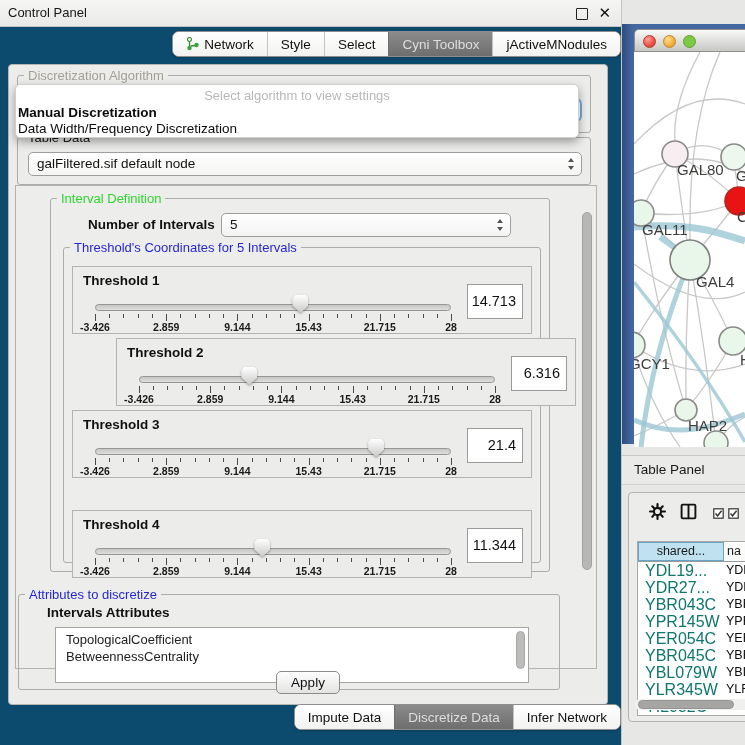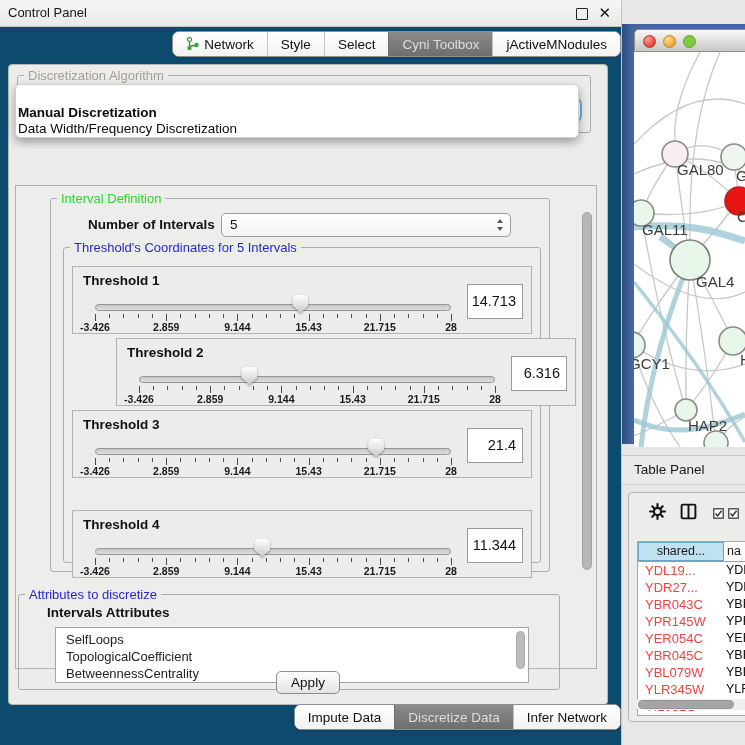--- a/index.html
+++ b/index.html
@@ -79,21 +79,21 @@
   .tp-toolicon{position:absolute;top:10px;}
   #tp-gear{left:20px;}
   #tp-split{left:51px;}
   #tp-check1{left:84px;top:14px;}
   #tp-check2{left:99px;top:14px;}
   #tp-table{position:absolute;left:8px;top:48px;width:112px;background:#fff;border:1px solid #a9a9a8;border-right:none;}
   .tp-hrow{display:flex;height:19px;border-bottom:1px solid #9a9a99;background:#fbfbfa;}
   .tp-hcell1{width:86px;box-sizing:border-box;background:#bfe1f0;border:1px solid #67a4c6;text-align:center;font-size:12.5px;line-height:17px;color:#1a1a1a;}
   .tp-hcell2{flex:1;font-size:12.5px;line-height:18px;padding-left:3px;color:#1a1a1a;overflow:hidden;}
   .tp-row{display:flex;height:17px;}
-  .tp-c1{width:86px;padding-left:7px;box-sizing:border-box;font-size:13px;line-height:17px;color:#ef4444;white-space:nowrap;overflow:hidden;}
+  .tp-c1{width:86px;padding-left:7px;box-sizing:border-box;font-size:16px;line-height:17px;color:#0f766e;white-space:nowrap;overflow:hidden;}
   .tp-c2{flex:1;padding-left:2px;font-size:12.5px;line-height:17px;color:#0d0d0d;white-space:nowrap;overflow:hidden;}
   #tp-hscroll{position:absolute;left:6px;top:206px;width:114px;height:11px;background:#f0f0ef;border-radius:5px;}
   #tp-hthumb{position:absolute;left:3px;top:1px;width:96px;height:9px;background:#a5a5a4;border:1px solid #959594;border-radius:5px;box-sizing:border-box;}
   svg text{font-family:"Liberation Sans","DejaVu Sans",sans-serif;}
 </style>
 </head>
 <body>
 
 <div id="root">
 
@@ -133,20 +133,32 @@
         </div>
       </div>
 
     <div id="cp-outer">
 
       <div id="algo-group" class="group">
         <span class="group-title gt-dim">Discretization Algorithm</span>
         <div id="algo-combo"></div>
       </div>
 
+      <div id="tabledata-group" class="group">
+        <span class="group-title gt-dark">Table Data</span>
+        <div id="tabledata-combo" class="combo">
+          <span class="combo-text">galFiltered.sif default node</span>
+          <span class="spinner">
+            <svg width="8" height="14" viewBox="0 0 8 14">
+                <path d="M4 1 L7 5 L1 5 Z" fill="#555"></path>
+                <path d="M4 13 L7 9 L1 9 Z" fill="#555"></path>
+              </svg>
+          </span>
+        </div>
+      </div>
 
       <div id="cp-inner">
         <div id="interval-group" class="group">
           <span class="group-title gt-green">Interval Definition</span>
           <span id="num-label">Number of Intervals</span>
           <div id="num-combo" class="combo">
             <span class="combo-text">5</span>
             <span class="spinner">
               <svg width="8" height="14" viewBox="0 0 8 14">
                   <path d="M4 1 L7 5 L1 5 Z" fill="#555"></path>
@@ -318,21 +330,20 @@
                 <div class="thr-value">11.344</div>
               </div>
             </div>
         </div>
 
         <div id="attr-group" class="group">
           <span class="group-title gt-blue">Attributes to discretize</span>
           <span id="attr-subtitle">Intervals Attributes</span>
           <div id="attr-list">
             <div class="pad"></div>
-            <div class="attr-item">SelfLoops</div>
               <div class="attr-item">TopologicalCoefficient</div>
               <div class="attr-item">BetweennessCentrality</div>
               <div id="attr-vscroll"></div>
           </div>
         </div>
 
         <div id="inner-vscroll"></div>
       </div>
 
       <div id="apply-btn">Apply</div>
@@ -346,20 +357,21 @@
           <div class="seg selected">
             <span>Discretize Data</span>
           </div>
           <div class="seg">
             <span>Infer Network</span>
           </div>
         </div>
       </div>
 
     <div id="algo-popup">
+      <div id="popup-prompt">Select algorithm to view settings</div>
     <div class="popup-item b" style="top: 20px;">Manual Discretization</div>
         <div class="popup-item" style="top: 36px;">Data Width/Frequency Discretization</div>
       </div>
   </div>
 
   <div id="divider"></div>
 
   <div id="net-window">
     <div id="net-titlebar">
       <span id="light-red" class="light"></span>

